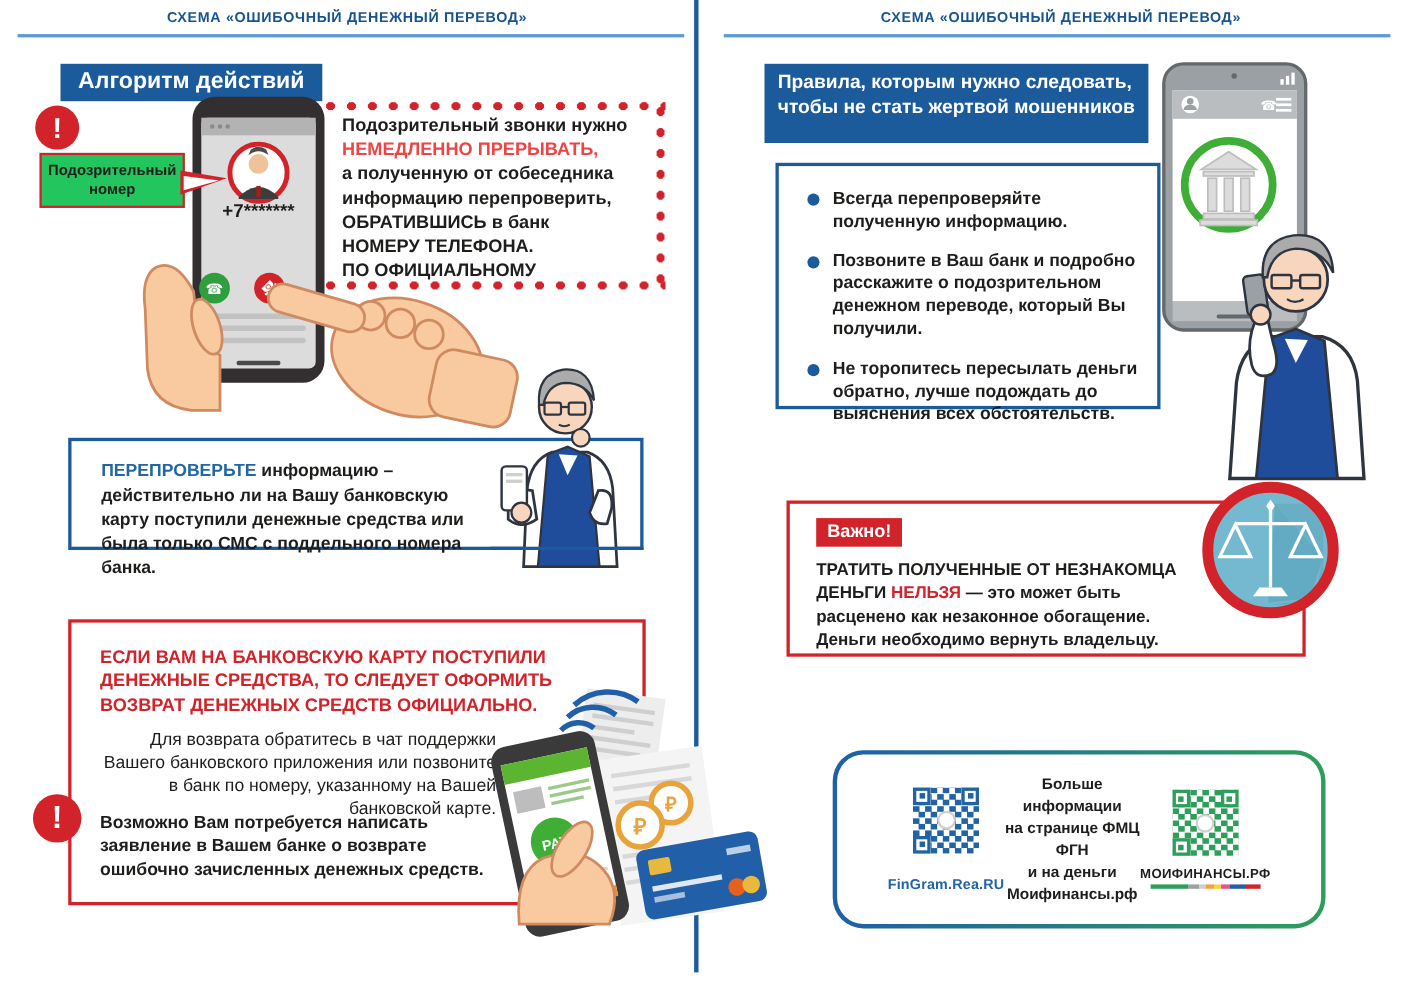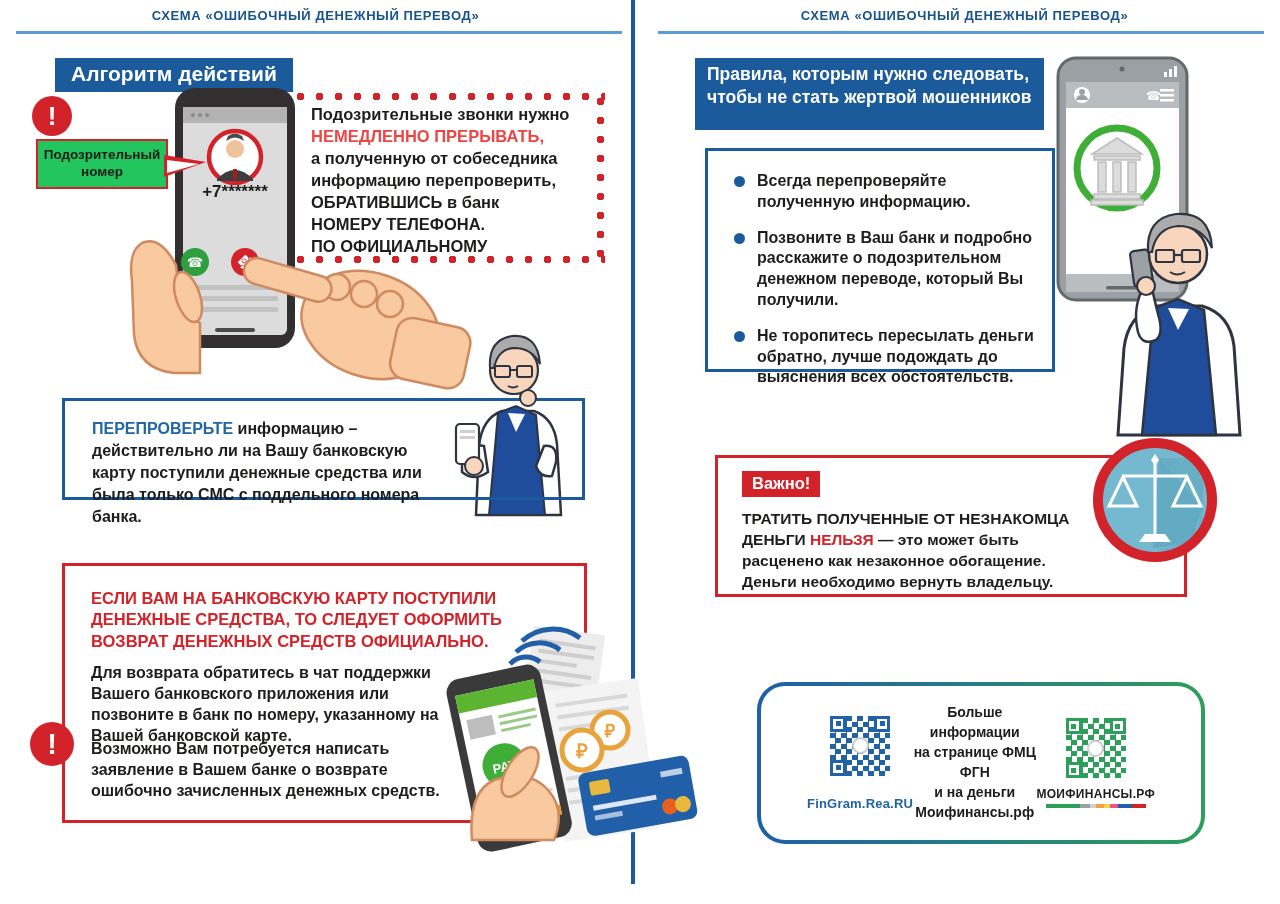--- a/index.html
+++ b/index.html
@@ -45,21 +45,21 @@
     border:3px solid #1b5a9b; background:#fff; padding:17px 150px 10px 27px; z-index:1; }
   .check-box p { font-size:16px; font-weight:700; line-height:1.38; }
   .blue-word { color:#2166a5; }
   .border-fix { position:absolute; left:446px; top:497px; width:139px; height:3px; background:#1b5a9b; z-index:3; }
 
   .red-box { position:absolute; left:62px; top:563px; width:525px; height:260px;
     border:3px solid #d2232a; background:#fff; z-index:0; }
   .red-heading { position:absolute; left:26px; top:22px; width:430px;
     font-size:16.5px; font-weight:800; color:#d2232a; line-height:1.3; }
   .red-para1 { position:absolute; left:26px; top:96px; width:360px;
-    font-size:16px; font-weight:700; line-height:1.32; }
+    font-size:16px; font-weight:400; line-height:1.32;text-align:right; }
   .red-para2 { position:absolute; left:26px; top:172px; width:375px;
     font-size:16px; font-weight:700; line-height:1.32; }
 
   
   .right-title { left:695px; top:58px; font-size:17.5px; line-height:1.3; padding:5px 12px 21px 12px; z-index:4; }
 
   .rules-box { position:absolute; left:705px; top:148px; width:350px; height:224px;
     border:3px solid #1b5a9b; background:#fff; padding:20px 18px 10px 26px; }
   .rule { display:flex; gap:12px; margin-bottom:15px; }
   .rule-bullet { flex:0 0 11px; width:11px; height:11px; border-radius:50%; background:#1b5a9b; margin-top:5px; }
@@ -109,21 +109,21 @@
   </div>
 
   <div class="title-box left-title">Алгоритм действий</div>
 
   <div class="dotted-box">
     <div class="dots-h" style="top:0;"></div>
     <div class="dots-h" style="bottom:0;"></div>
     <div class="dots-v" style="left:0;"></div>
     <div class="dots-v" style="right:0;"></div>
     <div class="dotted-text">
-      <div class="dt-med">Подозрительные звонки нужно</div>
+      <div class="dt-med">Подозрительный звонки нужно</div>
       <div class="dt-red">НЕМЕДЛЕННО ПРЕРЫВАТЬ,</div>
       <div class="dt-med">а полученную от собеседника</div>
       <div class="dt-med">информацию перепроверить,</div>
       <div class="dt-bold">ОБРАТИВШИСЬ в банк</div>
       <div class="dt-bold">НОМЕРУ ТЕЛЕФОНА.</div>
       <div class="dt-bold">ПО ОФИЦИАЛЬНОМУ</div>
     </div>
   </div>
 
   <svg style="left:130px;top:85px;z-index:2;" width="340" height="290" viewBox="0 0 340 290">

